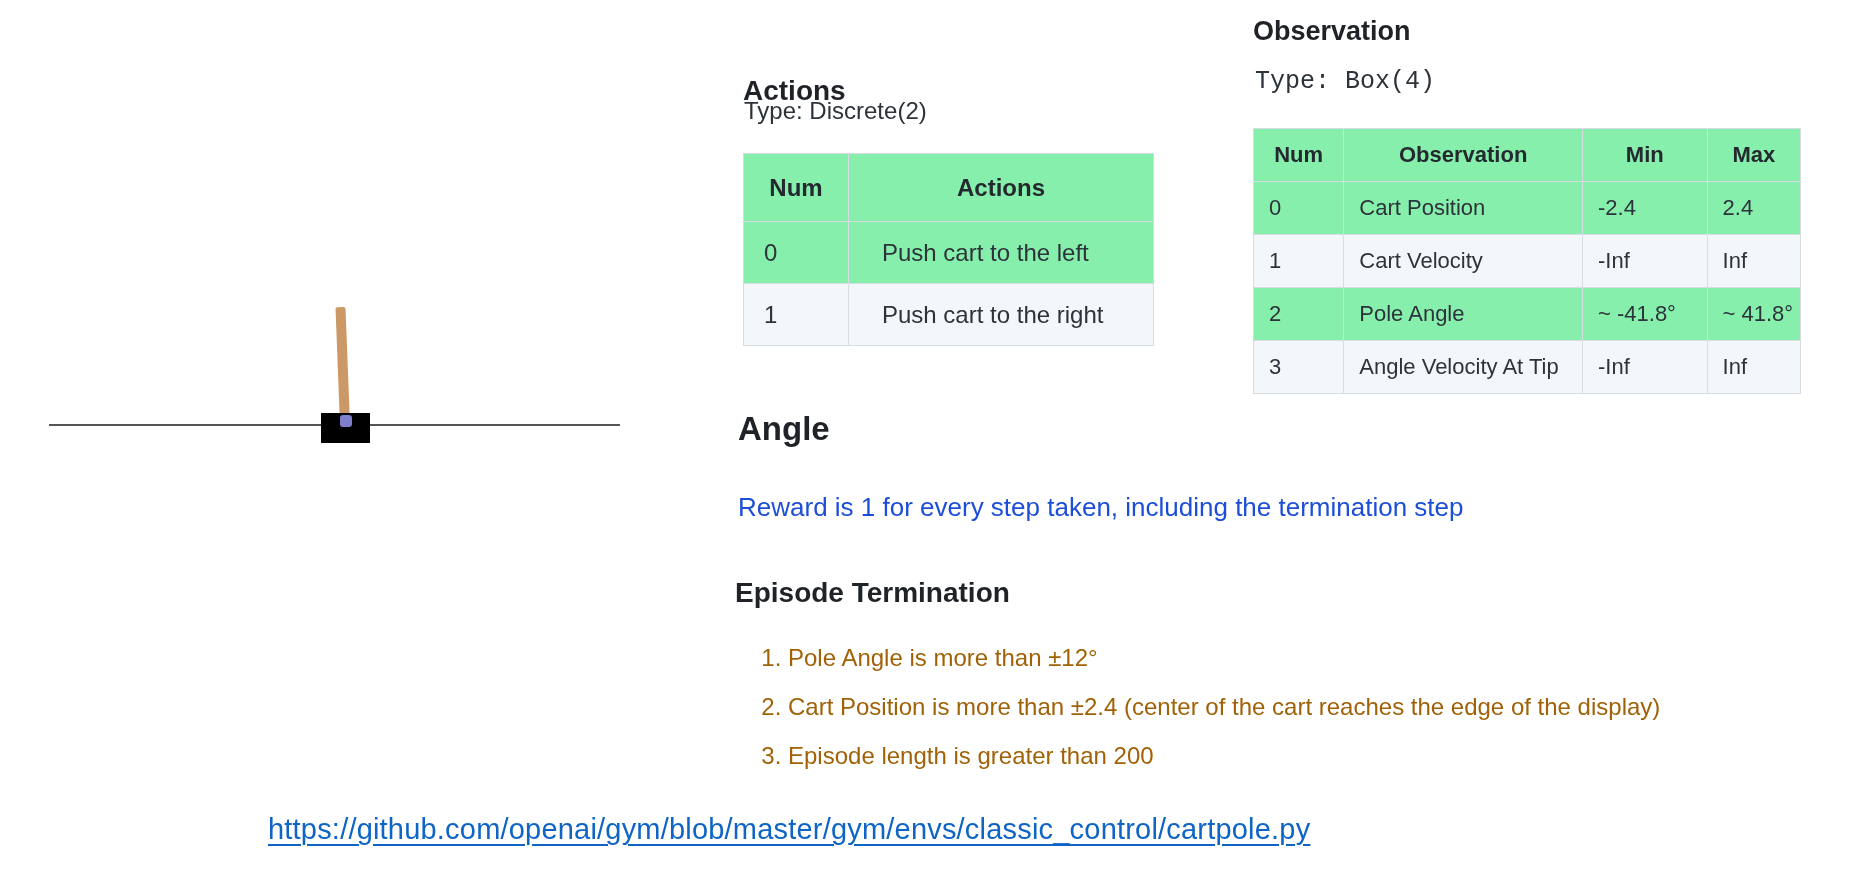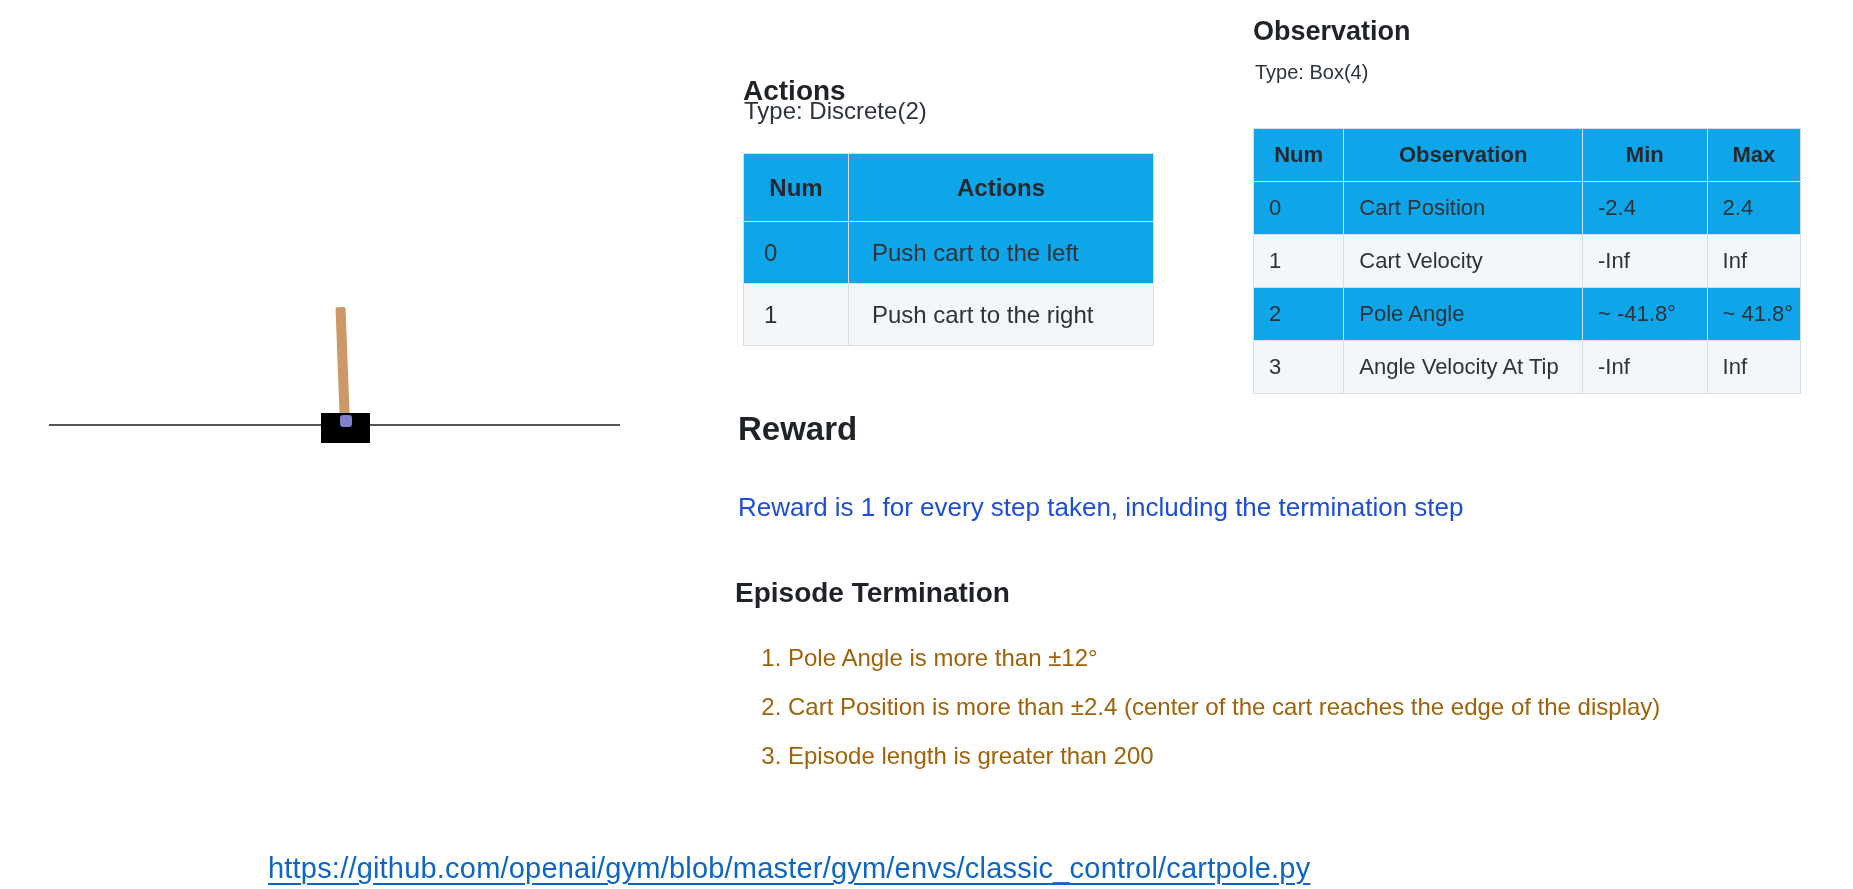--- a/index.html
+++ b/index.html
@@ -16,33 +16,33 @@
         transform:rotate(-2.2deg);transform-origin:50% 100%;border-radius:2px;}
   #axle{position:absolute;left:340px;top:415px;width:12px;height:12px;border-radius:3px;}
   
   .h3{font-weight:700;color:#1f2328;margin:0;position:absolute;}
   #actions-heading{left:743px;top:31px;font-size:28px;margin-top:44px;}
   #obs-heading{left:1253px;top:16px;font-size:27px;}
   #reward-heading{left:738px;top:410px;font-size:33px;}
   #episode-heading{left:735px;top:577px;font-size:28px;}
   .type-label{position:absolute;font-weight:400;color:#2d333a;}
   #actions-type{left:744px;top:97px;font-size:24px;}
-  #obs-type{left:1255px;top:61px;font-size:20px;}
+  #obs-type{left:1255px;top:67px;font-size:25px;font-family:Liberation Mono, monospace;}
   
-  table{position:absolute;border-collapse:collapse;table-layout:fixed;background:#0ea5e9;}
+  table{position:absolute;border-collapse:collapse;table-layout:fixed;background:#86efac;}
   th,td{border:1px solid var(--table-border,#d8dde3);vertical-align:middle;box-sizing:border-box;}
   th{font-weight:700;text-align:center;color:#24292f;}
   td{text-align:left;color:#2d333a;}
   tbody tr:nth-child(even){background:var(--zebra,#f4f7f9);}
   #actions-table{left:743px;top:153px;width:410px;font-size:24px;}
   #actions-table th{height:68px;}
   #actions-table td{height:62px;padding:0 0 0 20px;}
   #actions-table th:nth-child(1),#actions-table td:nth-child(1){width:105px;}
   #actions-table th:nth-child(2),#actions-table td:nth-child(2){width:305px;}
-  #actions-table td:nth-child(2){padding-left:23px;}
+  #actions-table td:nth-child(2){padding-left:33px;}
   #obs-table{left:1253px;top:128px;width:548px;font-size:22px;}
   #obs-table th{height:53px;}
   #obs-table td{height:53px;padding:0 0 0 15px;}
   #obs-table th:nth-child(1),#obs-table td:nth-child(1){width:87px;}
   #obs-table th:nth-child(2),#obs-table td:nth-child(2){width:230px;}
   #obs-table th:nth-child(3),#obs-table td:nth-child(3){width:120px;}
   #obs-table th:nth-child(4),#obs-table td:nth-child(4){width:90px;}
   
   #reward-text{position:absolute;left:738px;top:492px;font-size:26px;color:#1d4ed8;}
   #episode-list{position:absolute;left:735px;top:633px;margin:0;padding:0 0 0 53px;
@@ -115,23 +115,23 @@
       </tr>
       <tr>
         <td>3</td>
         <td>Angle Velocity At Tip</td>
         <td>-Inf</td>
         <td>Inf</td>
       </tr>
     </tbody>
 </table>
 
-<h2 class="h3" id="reward-heading">Reward</h2>
+<h2 class="h3" id="reward-heading">Angle</h2>
 <div id="reward-text">Reward is 1 for every step taken, including the termination step</div>
 
 <h3 class="h3" id="episode-heading">Episode Termination</h3>
 <ol id="episode-list">
     <li>Pole Angle is more than ±12°</li>
     <li>Cart Position is more than ±2.4 (center of the cart reaches the edge of the display)</li>
     <li>Episode length is greater than 200</li>
   </ol>
 
-<a id="source-link" href="#" style="color: rgb(15, 101, 197); margin-top: 39px;">https://github.com/openai/gym/blob/master/gym/envs/classic_control/cartpole.py</a>
+<a id="source-link" href="#" style="color: rgb(15, 101, 197);">https://github.com/openai/gym/blob/master/gym/envs/classic_control/cartpole.py</a>
 
 </body></html>

